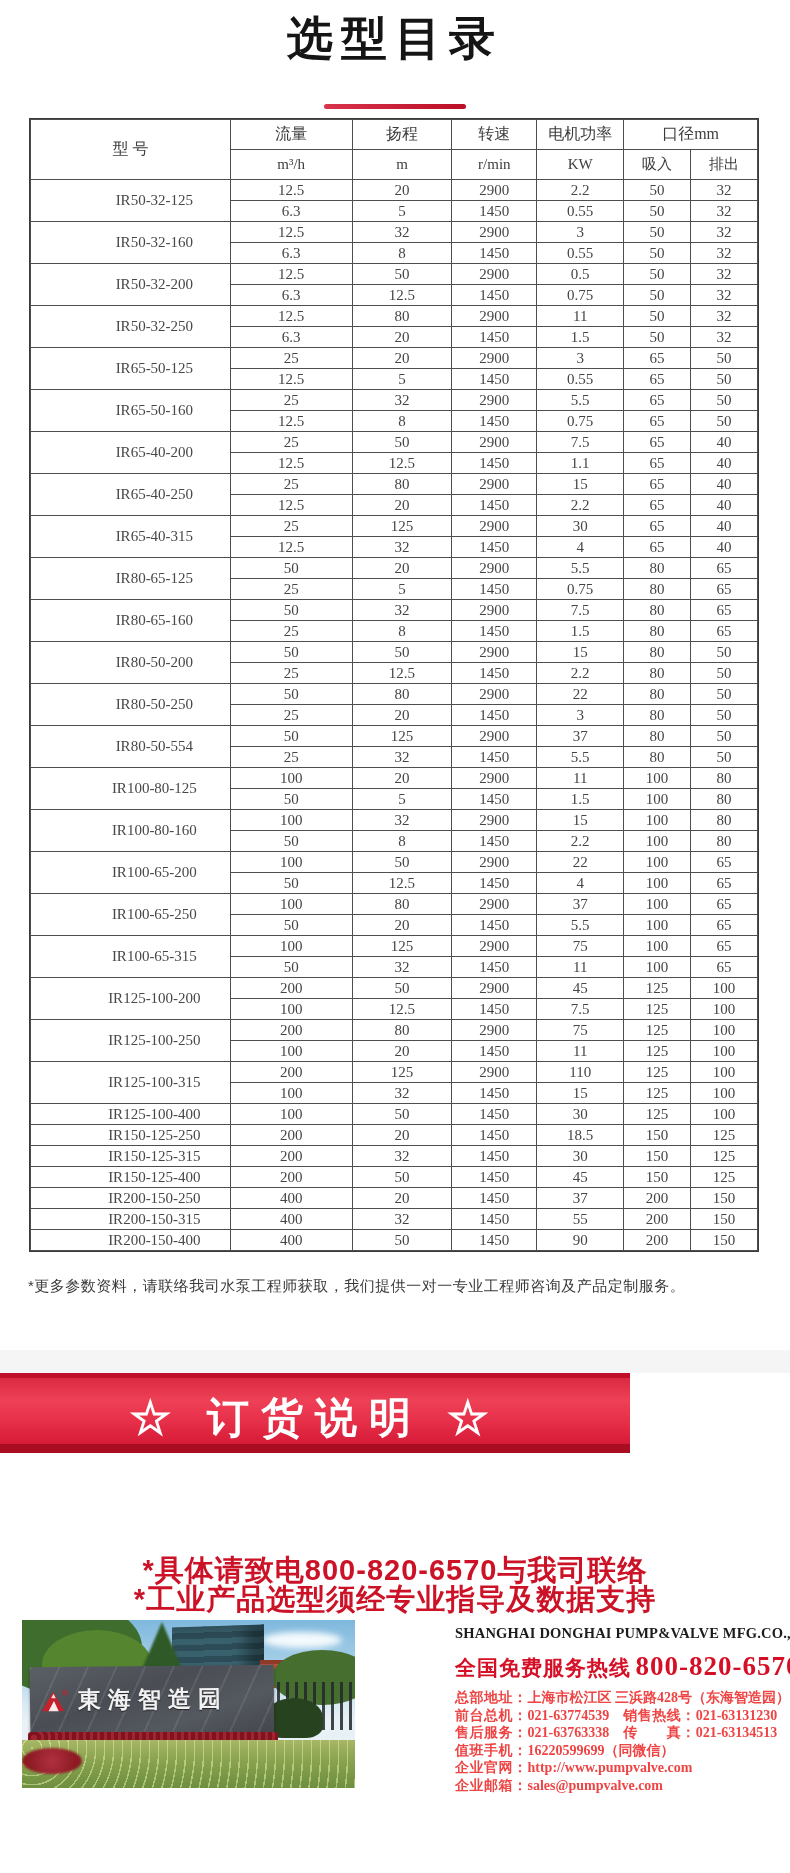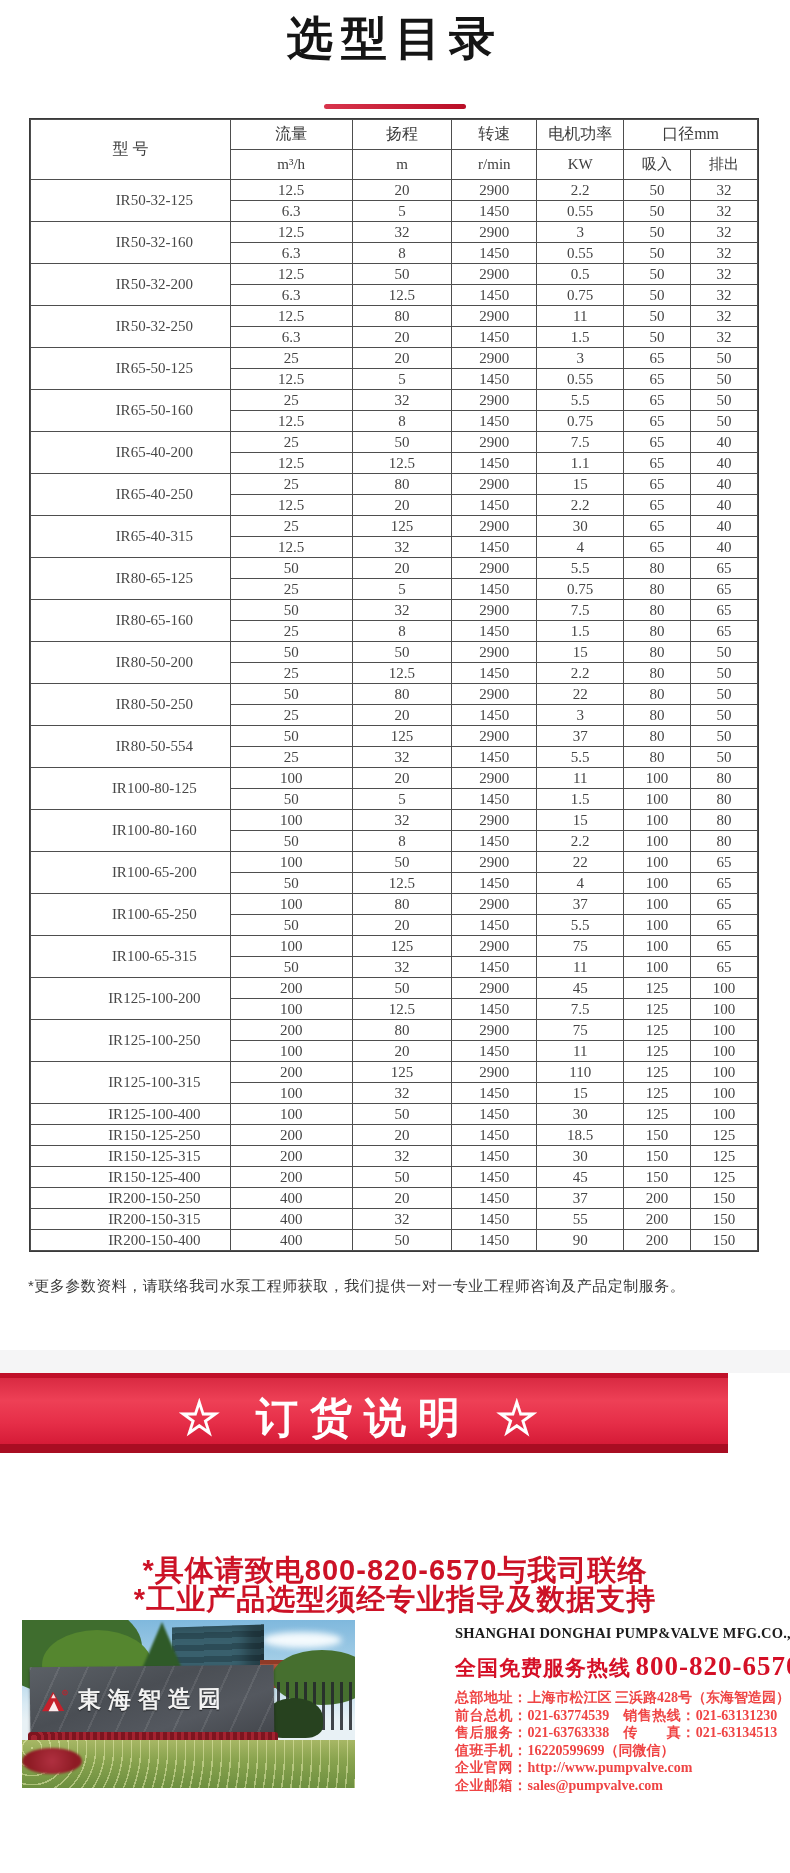--- a/index.html
+++ b/index.html
@@ -20,21 +20,21 @@
   table.spec td { height:21px; font-size:15px; }
   table.spec td.model { font-size:15px; letter-spacing:0; color:#474747;padding-left:48px; }
   table.spec { border:1px solid #3a3a3a; outline:1px solid #3a3a3a; }
 
   .footnote { margin:26px 0 0 28px; font-size:15px; color:#3a3a3a; letter-spacing:0.5px; }
 
   
   .pre-banner-strip { position:absolute; left:0; top:1350px; width:790px; height:23px; background:#f5f5f6; }
 
   
-  .order-banner { position:absolute; left:0; top:1373px; width:728px; height:80px;
+  .order-banner { position:absolute; left:0; top:1373px; width:630px; height:80px;
     background:linear-gradient(180deg,#d92a42 0%, #ee4056 30%, #e62e48 60%, #cf1330 100%);
     border-top:5px solid #c01029; }
   .order-banner::after { content:""; position:absolute; left:0; bottom:0; width:100%; height:9px; background:#a80d22; }
   .order-banner .banner-text { position:absolute; width:100%; top:12px; text-align:center;
     font-size:42px; font-weight:bold; color:#ffffff; letter-spacing:12px; }
 
   .order-line { position:absolute; width:100%; text-align:center; font-weight:bold;
     color:#cc1226; letter-spacing:1px; font-size:29px; }
   .order-line.l1 { top:1580px; }
   .order-line.l2 { top:1551px; }

